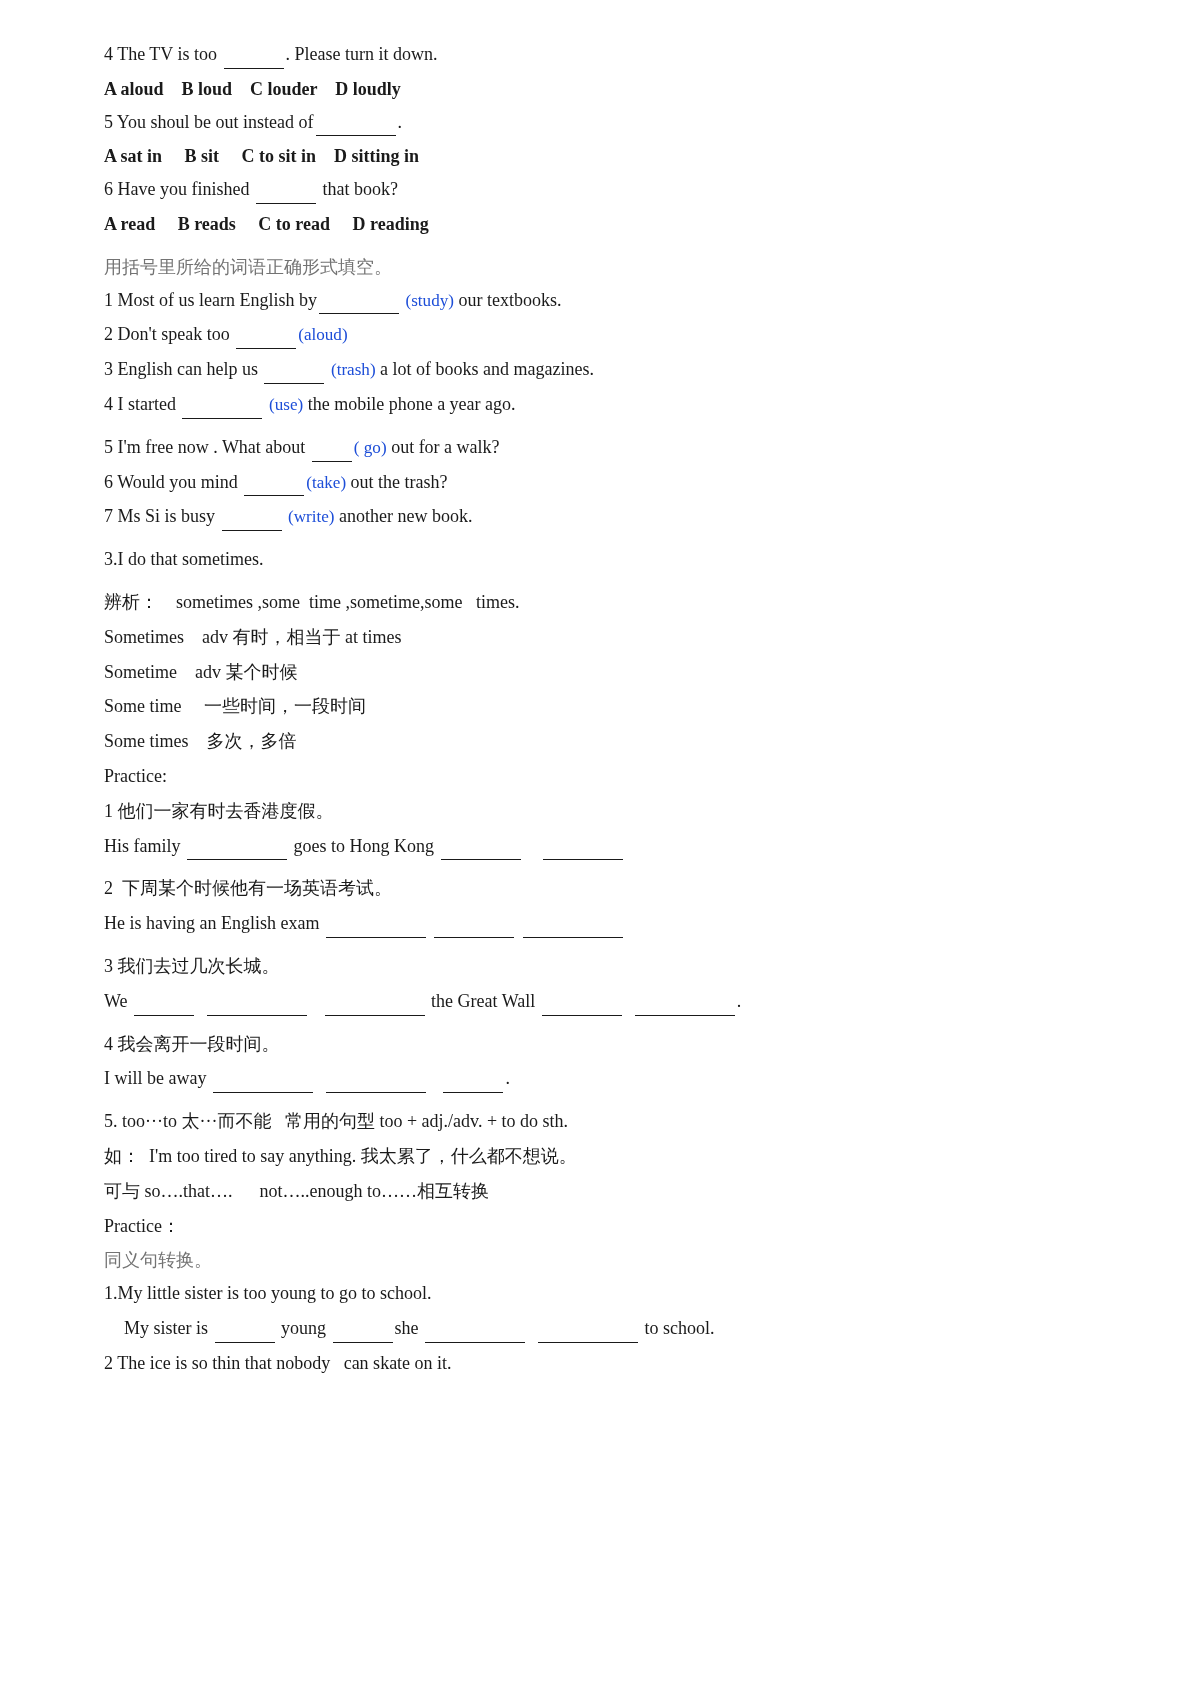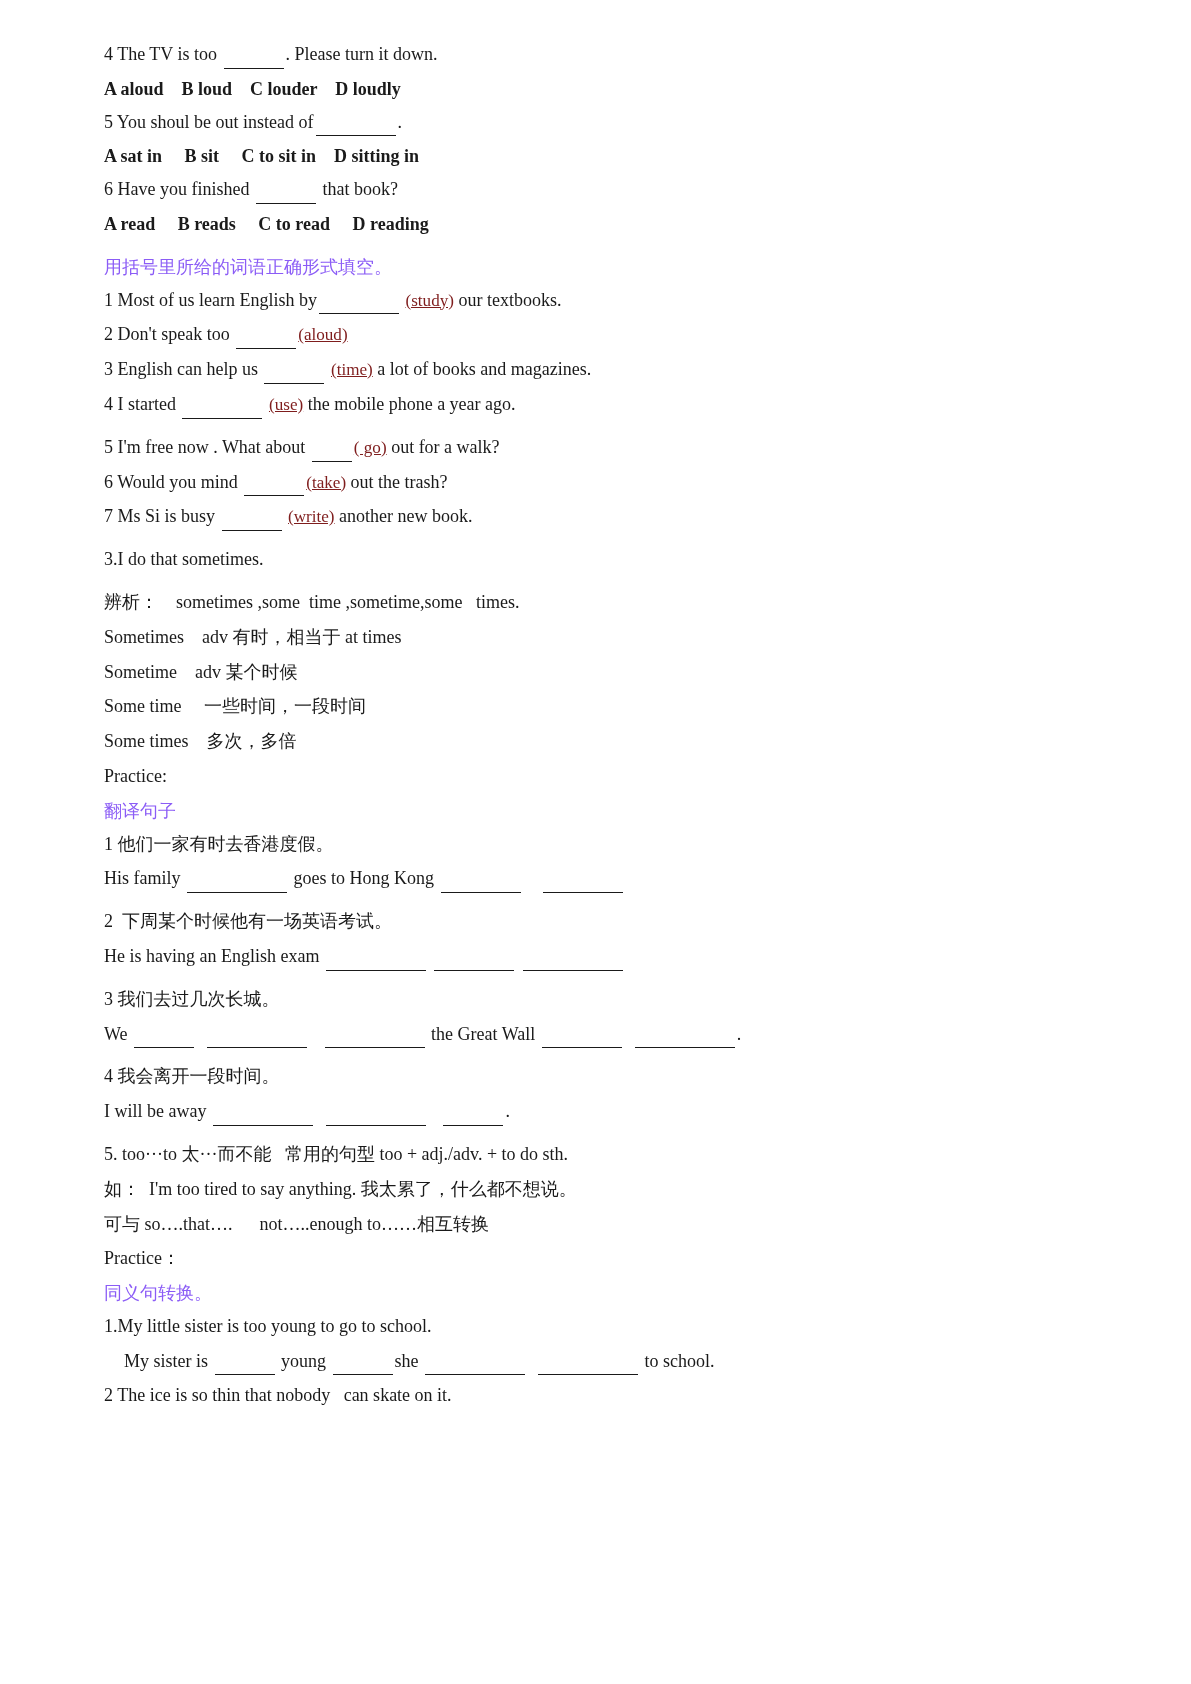--- a/index.html
+++ b/index.html
@@ -31,37 +31,36 @@
     .blank-sm {
       min-width: 40px;
     }
     .blank-lg {
       min-width: 80px;
     }
     .blank-xl {
       min-width: 100px;
     }
     .section-title {
-      color: #8b5cf6;
+      color: #737373;
       margin-bottom: 4px;
     }
     .options {
       margin-bottom: 4px;
       font-weight: bold;
     }
     .gap {
       margin-top: 14px;
     }
     .indent {
       padding-left: 20px;
     }
     .paren {
-      color: #7f1d1d;
+      color: #1d4ed8;
       font-size: 0.95em;
-      text-decoration: underline;
     }
   </style>
 </head>
 <body>
 
 <div>
 
   <div class="line">
     4 The TV is too <span class="blank"></span>. Please turn it down.
   </div>
@@ -87,21 +86,21 @@
     用括号里所给的词语正确形式填空。
   </div>
 
   <div class="line">
     1 Most of us learn English by<span class="blank blank-lg"></span> <span class="paren">(study)</span> our textbooks.
   </div>
   <div class="line">
     2 Don't speak too <span class="blank"></span><span class="paren">(aloud)</span>
   </div>
   <div class="line">
-    3 English can help us <span class="blank"></span> <span class="paren">(time)</span> a lot of books and magazines.
+    3 English can help us <span class="blank"></span> <span class="paren">(trash)</span> a lot of books and magazines.
   </div>
   <div class="line">
     4 I started <span class="blank blank-lg"></span> <span class="paren">(use)</span> the mobile phone a year ago.
   </div>
 
   <div class="line gap">
     5 I'm free now . What about <span class="blank blank-sm"></span><span class="paren">( go)</span> out for a walk?
   </div>
   <div class="line">
     6 Would you mind <span class="blank"></span><span class="paren">(take)</span> out the trash?
@@ -127,23 +126,20 @@
   <div class="line">
     Some time &nbsp;&nbsp;&nbsp; 一些时间，一段时间
   </div>
   <div class="line">
     Some times &nbsp;&nbsp; 多次，多倍
   </div>
   <div class="line">
     Practice:
   </div>
 
-  <div class="line section-title">
-    翻译句子
-  </div>
 
   <div class="line">
     1 他们一家有时去香港度假。
   </div>
   <div class="line">
     His family <span class="blank blank-xl"></span> goes to Hong Kong <span class="blank blank-lg"></span> &nbsp;&nbsp; <span class="blank blank-lg"></span>
   </div>
 
   <div class="line gap">
     2 &nbsp;下周某个时候他有一场英语考试。

